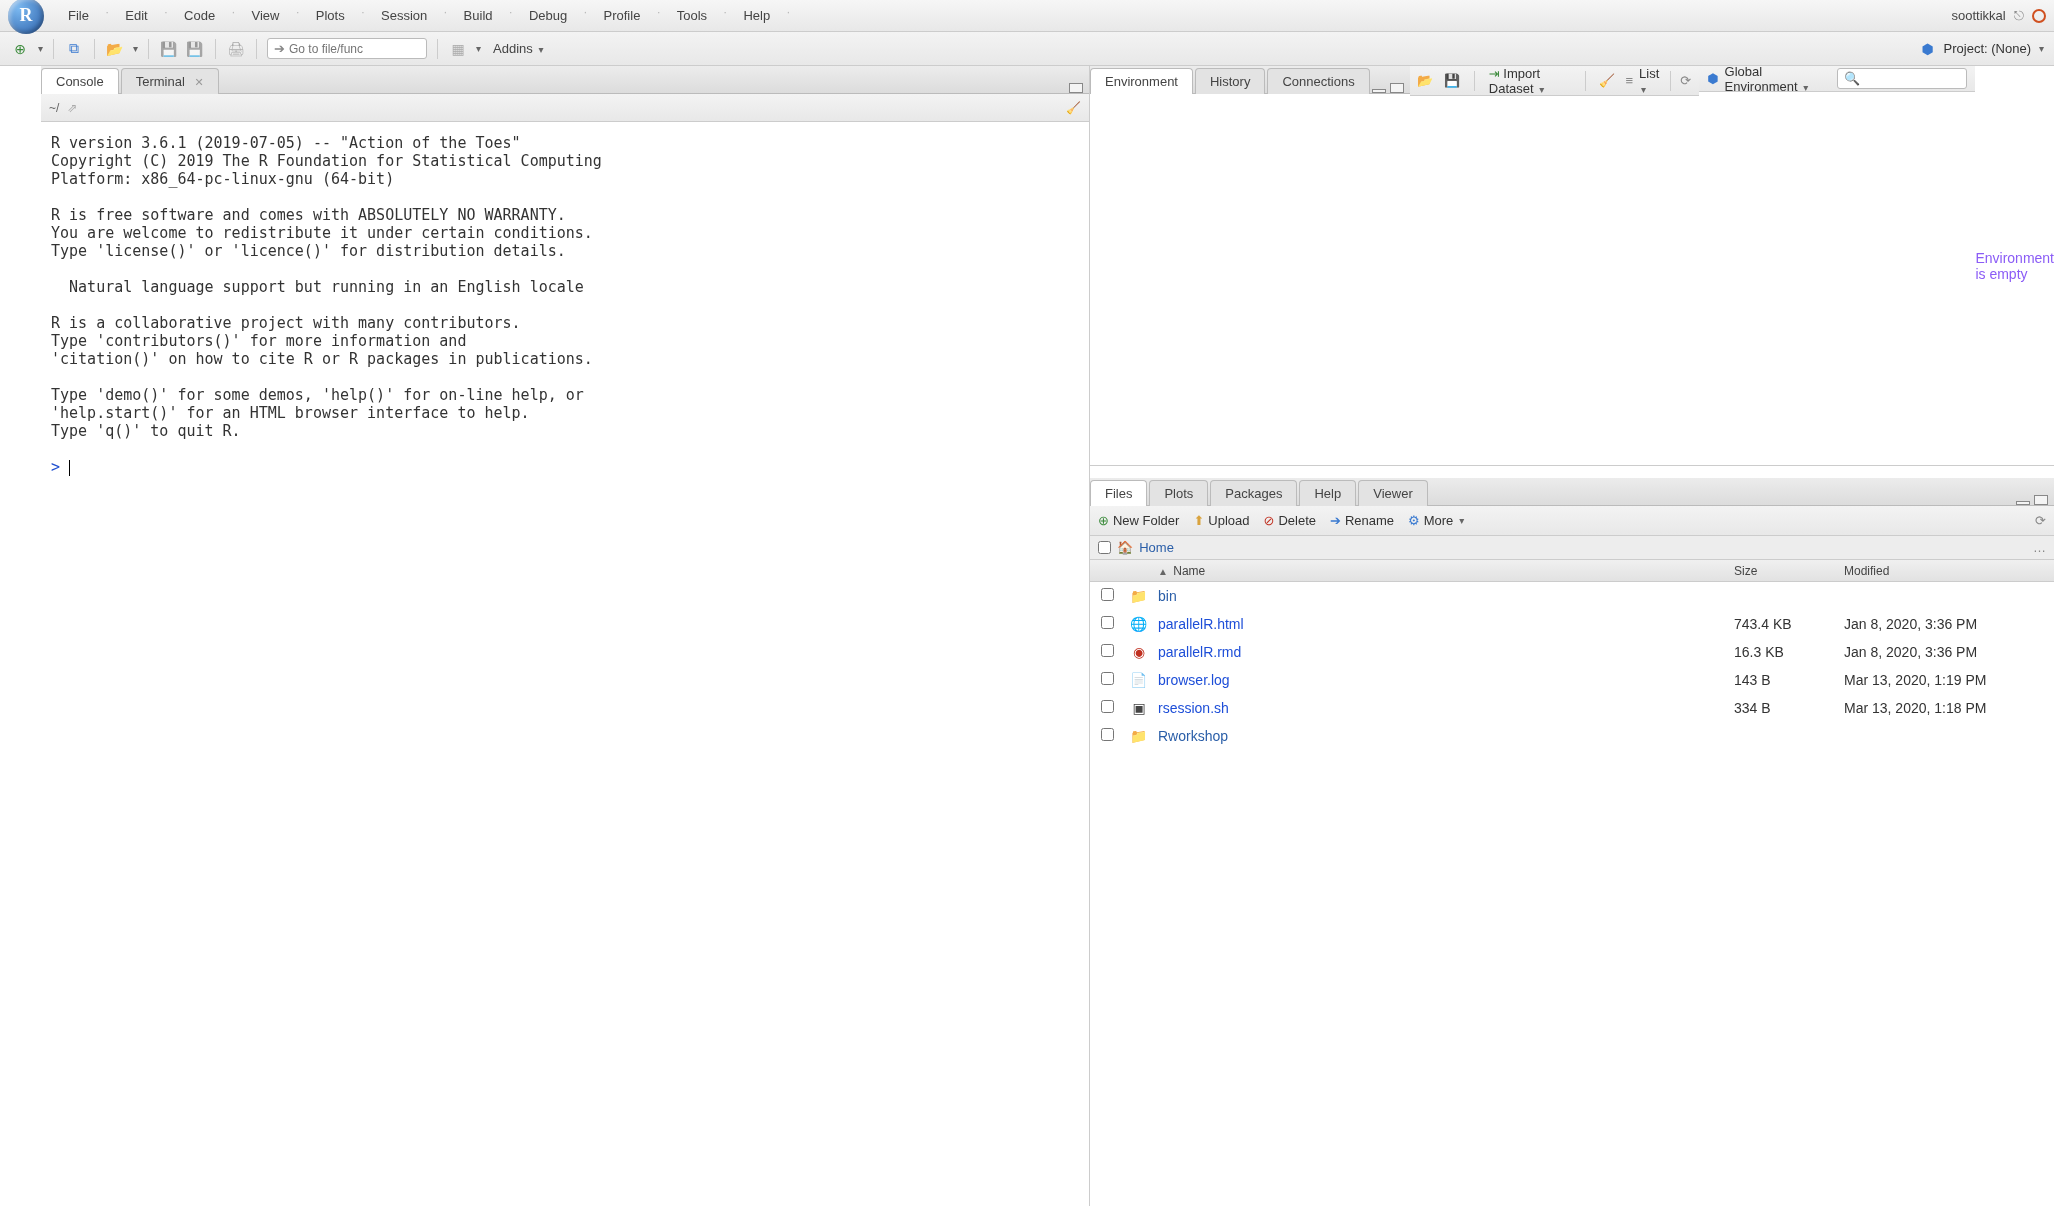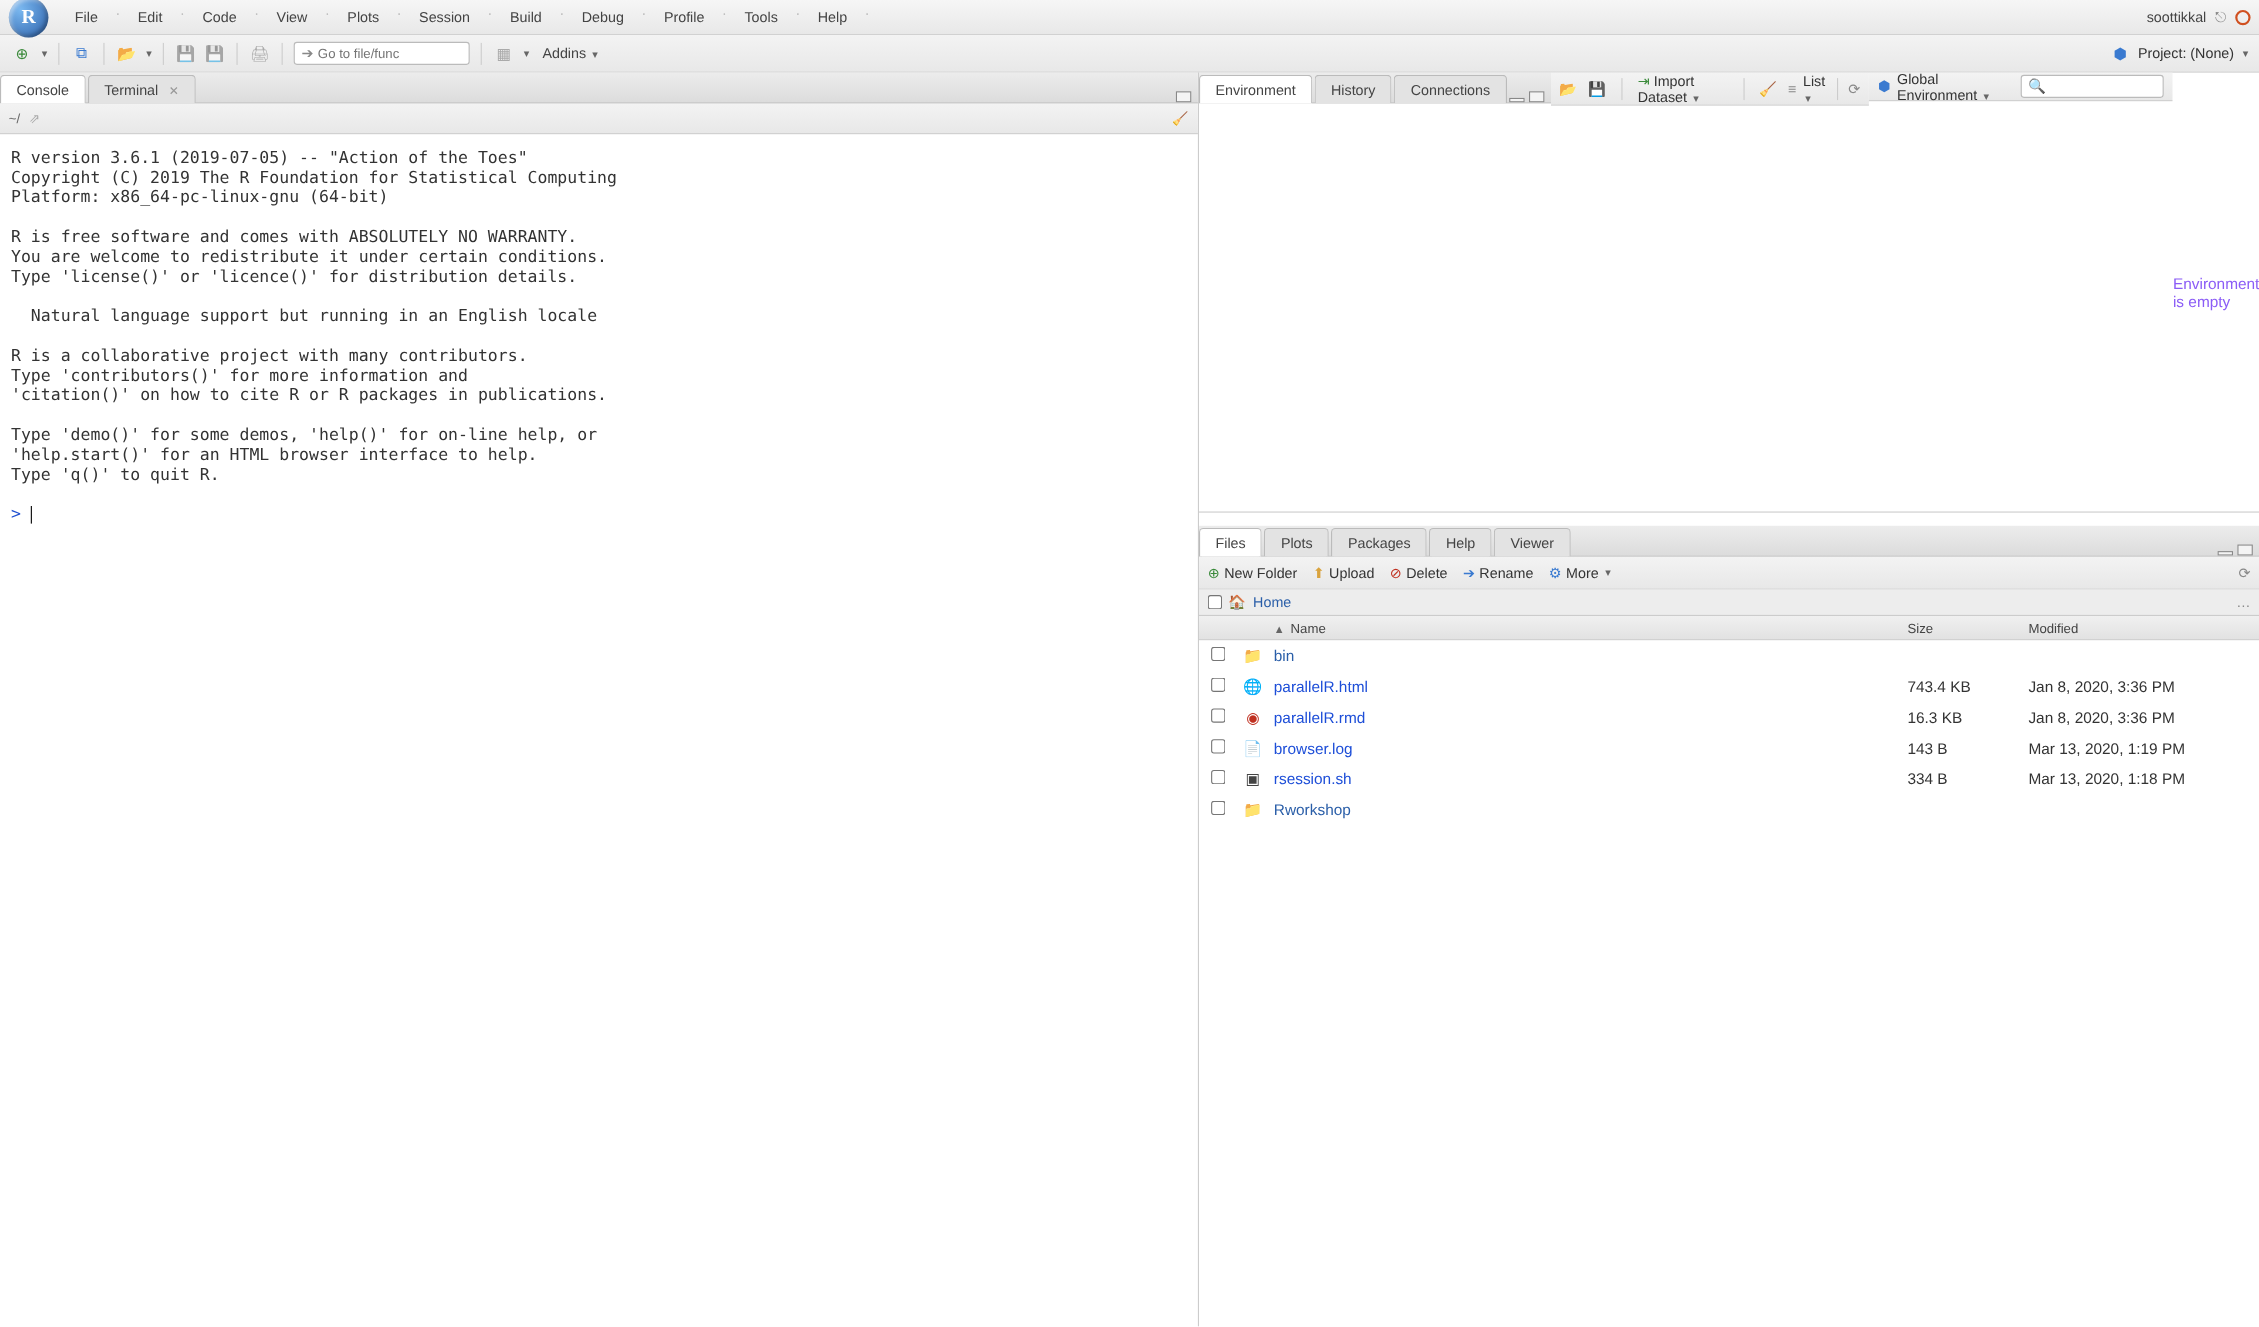--- a/index.html
+++ b/index.html
@@ -59,21 +59,21 @@
   color: #888;
 }
 .tb-addins { color: #444; padding: 0 6px; }
 .toolbar-right { margin-left: auto; display: flex; align-items: center; gap: 6px; }
 .main {
   display: flex;
   height: calc(100% - 66px);
 }
 .left-col { width: 1090px; border-right: 1px solid #ccc; display: flex; flex-direction: column; }
 .right-col { flex: 1; display: flex; flex-direction: column; }
-.pane { display: flex; flex-direction: column; }
+.pane { display: flex; flex-direction: column; padding-left: 41px; }
 .tabbar {
   height: 28px;
   background: linear-gradient(#ececec, #dcdcdc);
   border-bottom: 1px solid #bbb;
   display: flex; align-items: flex-end;
   position: relative;
 }
 .tab {
   padding: 5px 14px 5px 14px;
   background: #e3e3e3;

